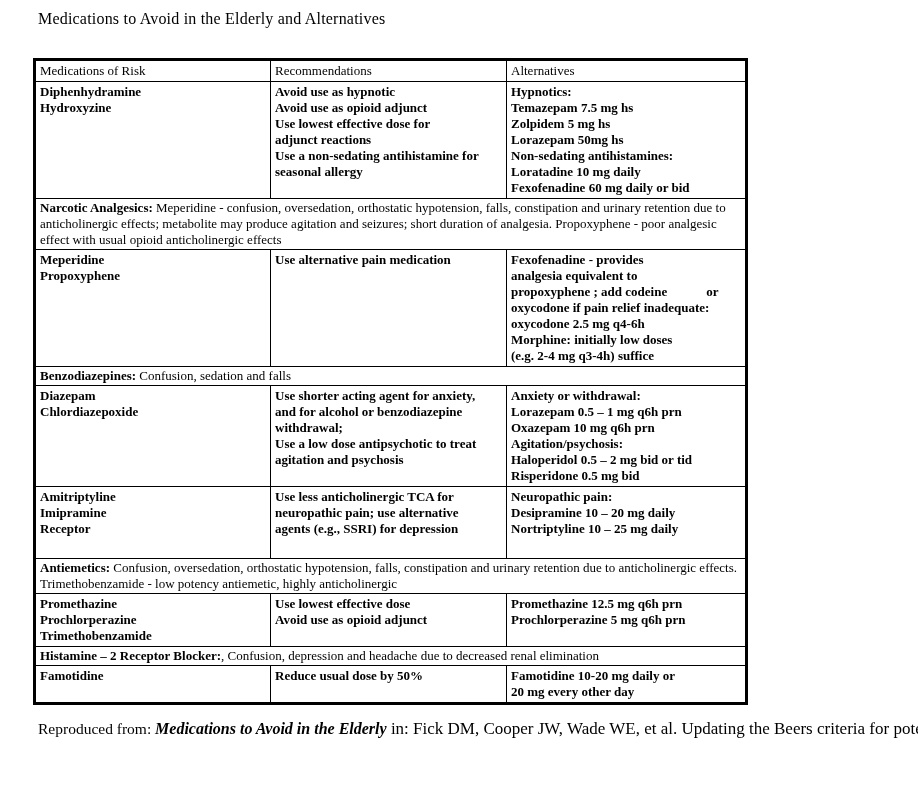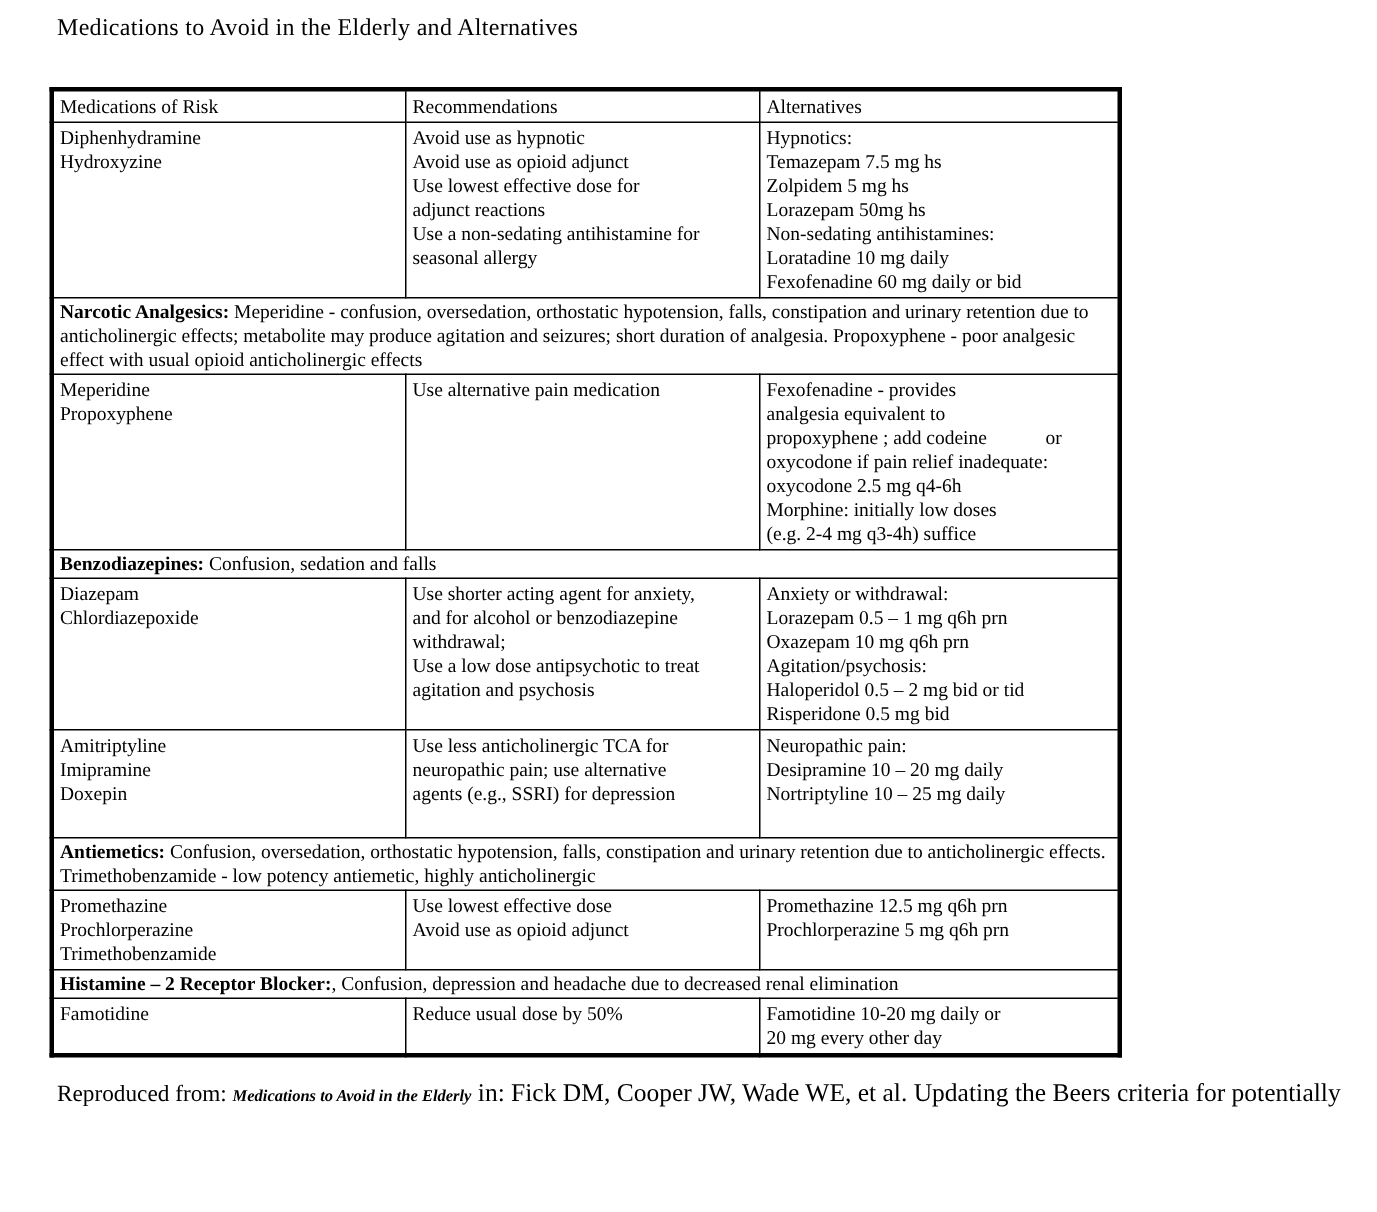--- a/index.html
+++ b/index.html
@@ -43,33 +43,34 @@
     padding-bottom: 1px;
   }
   .sec-cell {
     padding: 1px 4px !important;
   }
   .sec-label {
     font-weight: bold;
   }
   .cell {
     white-space: pre-wrap;
+    font-weight: bold;
   }
   .row-tall {
     height: 72px;
   }
   .doc-footer {
     margin: 14px 0 0 5px;
     white-space: nowrap;
   }
   .f-prefix {
     font-size: 15.5px;
   }
   .f-title {
-    font-size: 11px;
+    font-size: 16px;
     font-weight: bold;
     font-style: italic;
     margin-top: 14px;
   }
   .f-rest {
     font-size: 17px;
   }
 </style>
 </head>
 <body>
@@ -109,21 +110,21 @@
       <tr>
         <td class="sec-cell" colspan="3"><span class="sec-label">Benzodiazepines:</span><span> Confusion, sedation and falls</span></td>
       </tr>
       <tr>
         <td class="cell"><div>Diazepam</div><div>Chlordiazepoxide</div></td>
         <td class="cell"><div>Use shorter acting agent for anxiety,</div><div>and for alcohol or benzodiazepine</div><div>withdrawal;</div><div>Use a low dose antipsychotic to treat</div><div>agitation and psychosis</div></td>
         <td class="cell"><div>Anxiety or withdrawal:</div><div>Lorazepam 0.5 – 1 mg q6h prn</div><div>Oxazepam 10 mg q6h prn</div><div>Agitation/psychosis:</div><div>Haloperidol 0.5 – 2 mg bid or tid</div><div>Risperidone 0.5 mg bid</div></td>
       </tr>
 
       <tr class="row-tall">
-        <td class="cell"><div>Amitriptyline</div><div>Imipramine</div><div>Doxepin</div></td>
+        <td class="cell"><div>Amitriptyline</div><div>Imipramine</div><div>Receptor</div></td>
         <td class="cell"><div>Use less anticholinergic TCA for</div><div>neuropathic pain; use alternative</div><div>agents (e.g., SSRI) for depression</div></td>
         <td class="cell"><div>Neuropathic pain:</div><div>Desipramine 10 – 20 mg daily</div><div>Nortriptyline 10 – 25 mg daily</div></td>
       </tr>
 
       <tr>
         <td class="sec-cell" colspan="3"><span class="sec-label">Antiemetics:</span><span> Confusion, oversedation, orthostatic hypotension, falls, constipation and urinary retention due to anticholinergic effects.  Trimethobenzamide - low potency antiemetic, highly anticholinergic</span></td>
       </tr>
       <tr>
         <td class="cell"><div>Promethazine</div><div>Prochlorperazine</div><div>Trimethobenzamide</div></td>
         <td class="cell"><div>Use lowest effective dose</div><div>Avoid use as opioid adjunct</div></td>

